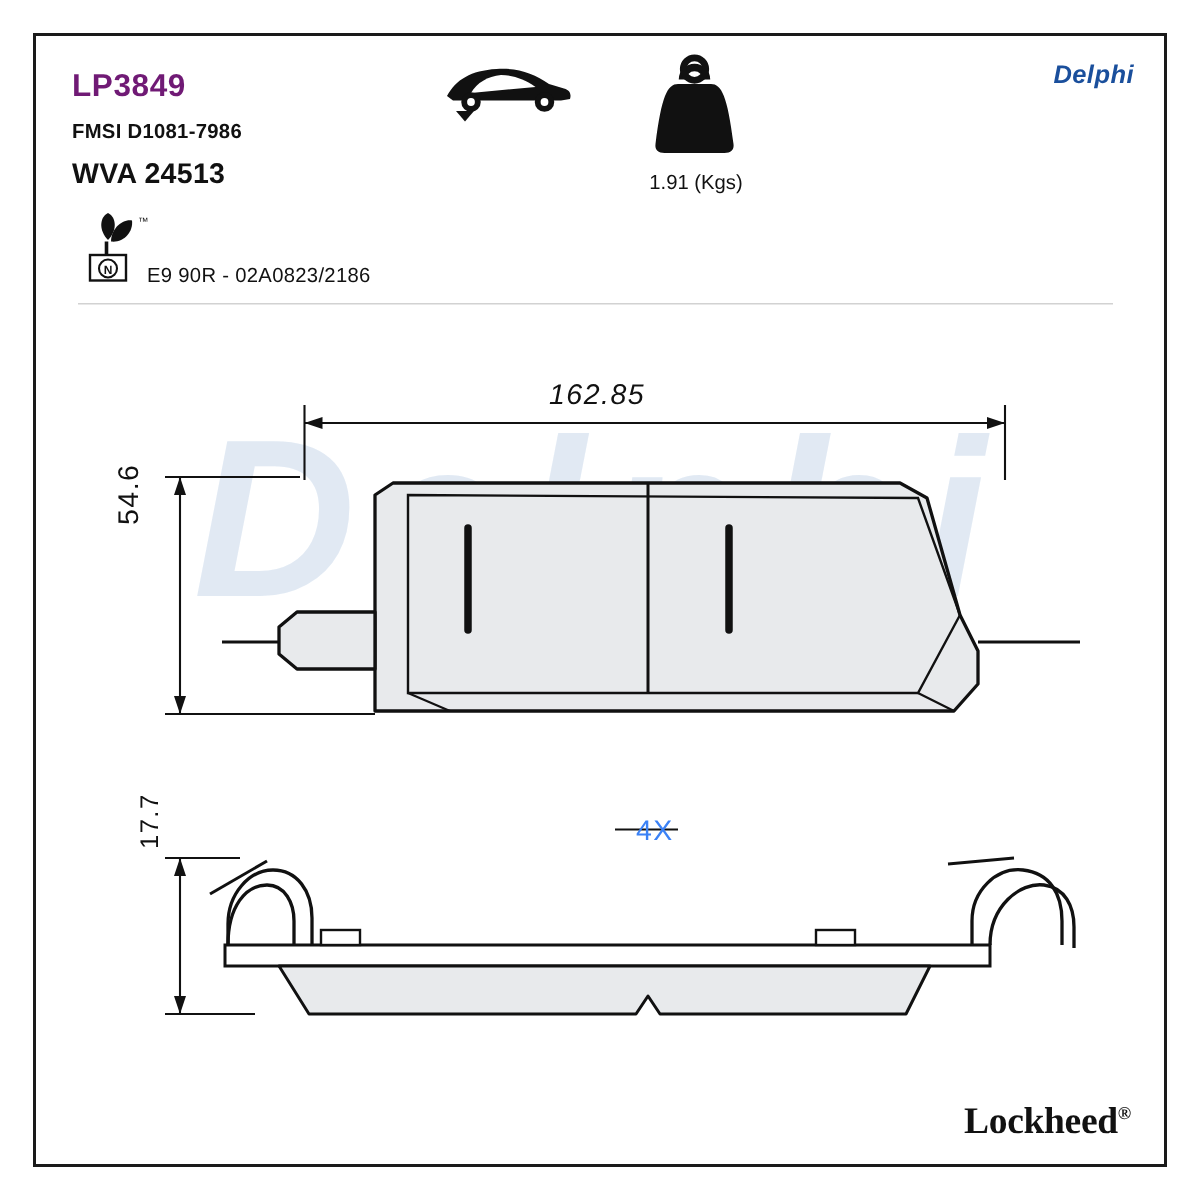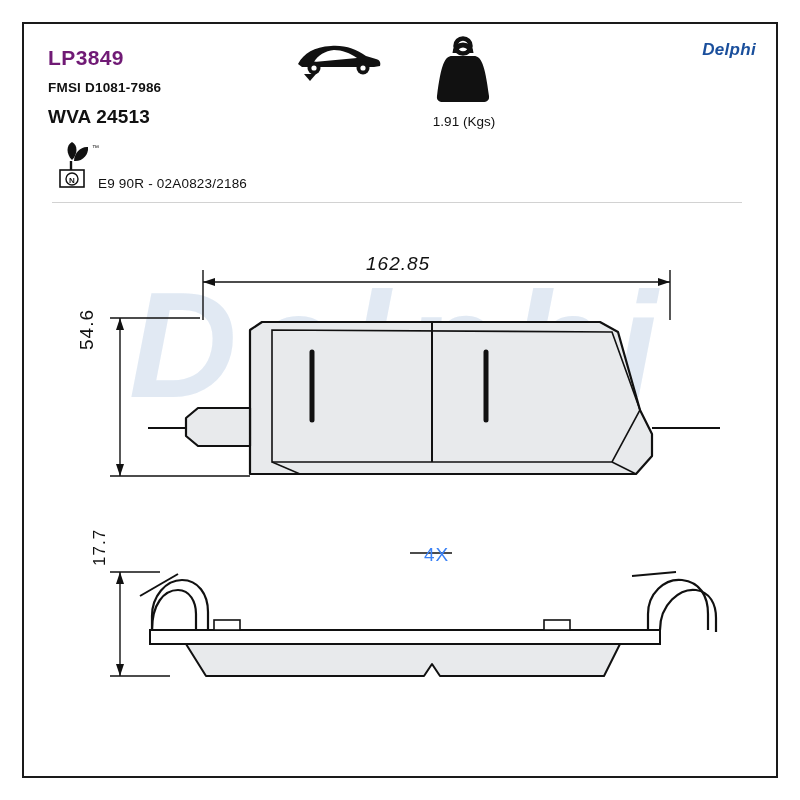--- a/index.html
+++ b/index.html
@@ -317,14 +317,15 @@
 
       <line x1="410" y1="553" x2="452" y2="553" stroke="#111" stroke-width="1.4"></line>
     </g>
   </svg>
 
   <div class="dimtext dim-width">162.85</div>
   <div class="dimtext dim-height">54.6</div>
   <div class="dimtext dim-thick">17.7</div>
   <div class="qty">4X</div>
 
+  <div class="lockheed"><span>Lockheed</span><sup>®</sup></div>
 
 </div>
 
 </body></html>

